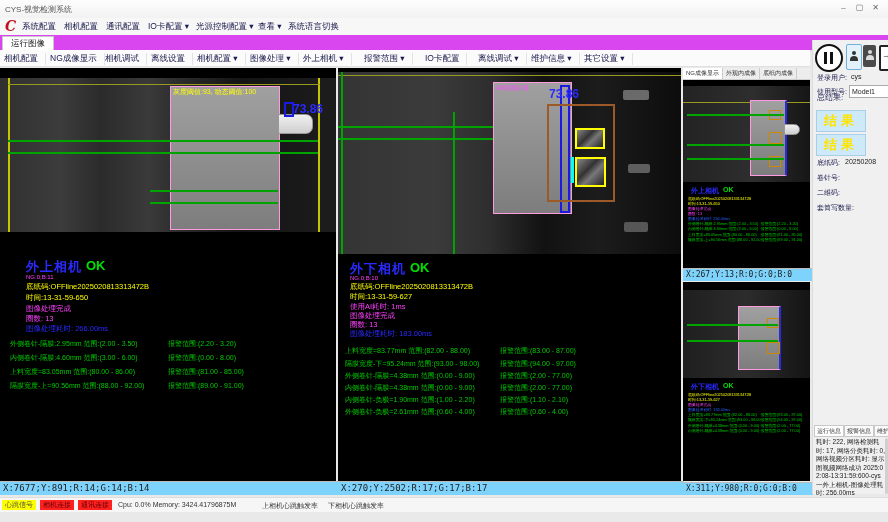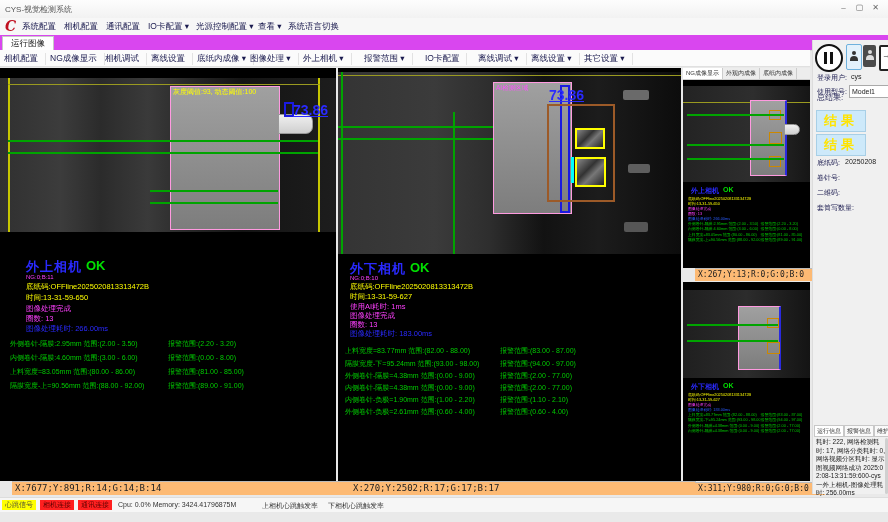--- a/index.html
+++ b/index.html
@@ -15,43 +15,43 @@
   #logo{left:5px;top:0px;font-family:"DejaVu Serif",serif;font-style:italic;font-weight:bold;
         font-size:14px;color:#c01020;}
   .menu-item{top:3px;font-size:8.5px;color:#1b1b4f;white-space:nowrap;}
   #tabrow{left:0;top:35px;width:888px;height:15px;background:#d946ef;border-bottom:1px solid #d8d8d8;}
   #run-tab{left:2px;top:1px;height:13px;padding:0 8px;background:#ffffff;border:1px solid #c8c8c8;
            border-bottom:none;font-size:8.5px;color:#222;line-height:13px;}
   #toolbar2{left:0;top:50px;width:810px;height:16px;background:#fbfbfb;border-bottom:1px solid #e0e0e0;}
   .tool-item{top:3px;font-size:8.5px;color:#1b1b4f;white-space:nowrap;border-right:1px solid #e2e2e2;padding-right:7px;}
   
   .blackpanel{background:#000;}
-  .coordbar{background:#fdba74;border-top:1px solid #bbb;font-family:"DejaVu Sans Mono",monospace;
-            font-size:9px;color:#222;line-height:13px;padding-left:3px;margin-left:12px;}
+  .coordbar{background:#7dd3fc;border-top:1px solid #bbb;font-family:"DejaVu Sans Mono",monospace;
+            font-size:9px;color:#222;line-height:13px;padding-left:3px;}
   
   .imgband{background-image:repeating-linear-gradient(90deg,rgba(255,255,255,0.05) 0 2px,rgba(0,0,0,0) 2px 9px);}
   .vline-y{width:2px;background:#c6c600;}
   .hline-y{height:1px;background:#9a9a20;}
   .hline-g{height:2px;background:#00a400;}
   .vline-g{width:2px;background:#00a400;}
   .cell{background:linear-gradient(180deg,#a0a0a0,#7d7d7d);border:1px solid #ff9ae0;}
   .connector{background:linear-gradient(180deg,#f0f0f0,#cfcfcf);border-radius:0 7px 7px 0;border:1px solid #999;}
   .bluebox{border:2px solid #1a1ae0;}
   .brownbox{border:2px solid #9c5a28;}
   .yellowbox{border:2px solid #ffff00;background:linear-gradient(135deg,#888 0%,#333 40%,#777 60%,#222 100%);}
   .orangebox{border:1px solid #cc8800;}
   
   .t-title{font-size:13px;font-weight:bold;color:#2a2aff;letter-spacing:1px;white-space:nowrap;}
   .t-ok{font-size:13px;font-weight:bold;color:#00e000;}
   .t-ng{font-size:6px;color:#ff40ff;white-space:nowrap;}
   .t-y{font-size:7.5px;color:#ffff00;white-space:nowrap;}
   .t-m{font-size:7.5px;color:#ff40ff;white-space:nowrap;}
   .t-b{font-size:7.5px;color:#2a2aff;white-space:nowrap;}
   .t-thresh{font-size:7px;color:#ffff00;white-space:nowrap;}
-  .t-measure{font-size:14px;font-weight:bold;color:#2a2aff;white-space:nowrap;text-decoration:underline;}
+  .t-measure{font-size:12px;font-weight:bold;color:#2a2aff;white-space:nowrap;}
   .t-region{font-size:6.5px;color:#ff50ff;white-space:nowrap;}
   .mrow{position:absolute;display:flex;font-size:7px;color:#00cc00;white-space:nowrap;}
   .mrow .gm{overflow:hidden;}
   
   .ptab{font-size:6px;color:#333;padding:0 3px;line-height:11px;border-right:1px solid #ccc;}
   .ptab.active{background:#fff;}
   .mini-title{font-size:7px;font-weight:bold;color:#2a2aff;white-space:nowrap;}
   .mini-ok{font-size:7px;font-weight:bold;color:#00e000;}
   .mini-block{transform:scale(0.55);transform-origin:left top;width:230px;}
   .mini-line{font-size:7px;white-space:nowrap;line-height:9px;}
@@ -97,27 +97,27 @@
 
 <div class="abs" id="tabrow">
   <span class="abs" id="run-tab">运行图像</span>
 </div>
 
 <div class="abs" id="toolbar2">
   <span class="abs tool-item" style="left:4px;">相机配置</span>
   <span class="abs tool-item" style="left:50px;">NG成像显示</span>
   <span class="abs tool-item" style="left:105px;">相机调试</span>
   <span class="abs tool-item" style="left:151px;text-align:right;">离线设置</span>
-  <span class="abs tool-item" style="left:197px;">底纸内成像 ▾</span>
+  <span class="abs tool-item" style="left:197px;">相机配置 ▾</span>
   <span class="abs tool-item" style="left:250px;">图像处理 ▾</span>
   <span class="abs tool-item" style="left:303px;">外上相机 ▾</span>
   <span class="abs tool-item" style="left:364px;">报警范围 ▾</span>
   <span class="abs tool-item" style="left:425px;">IO卡配置</span>
   <span class="abs tool-item" style="left:478px;">离线调试 ▾</span>
-  <span class="abs tool-item" style="left:531px;">离线设置 ▾</span>
+  <span class="abs tool-item" style="left:531px;">维护信息 ▾</span>
   <span class="abs tool-item" style="left:584px;">其它设置 ▾</span>
 </div>
 
 <div class="abs blackpanel" style="left:0;top:68px;width:336px;height:413px;">
 
   <div class="abs imgband" style="left:0;top:10px;width:336px;height:154px;
        background:linear-gradient(90deg,#303030 0%,#3c3c3c 18%,#2b2b2b 30%,#3a3a3a 44%,#262626 58%,#141414 72%,#1d1d1d 100%);">
     <div class="abs vline-y" style="left:8px;top:0;height:154px;"></div>
     <div class="abs vline-y" style="left:318px;top:0;height:154px;"></div>
     <div class="abs hline-y" style="left:8px;top:6px;width:312px;"></div>

